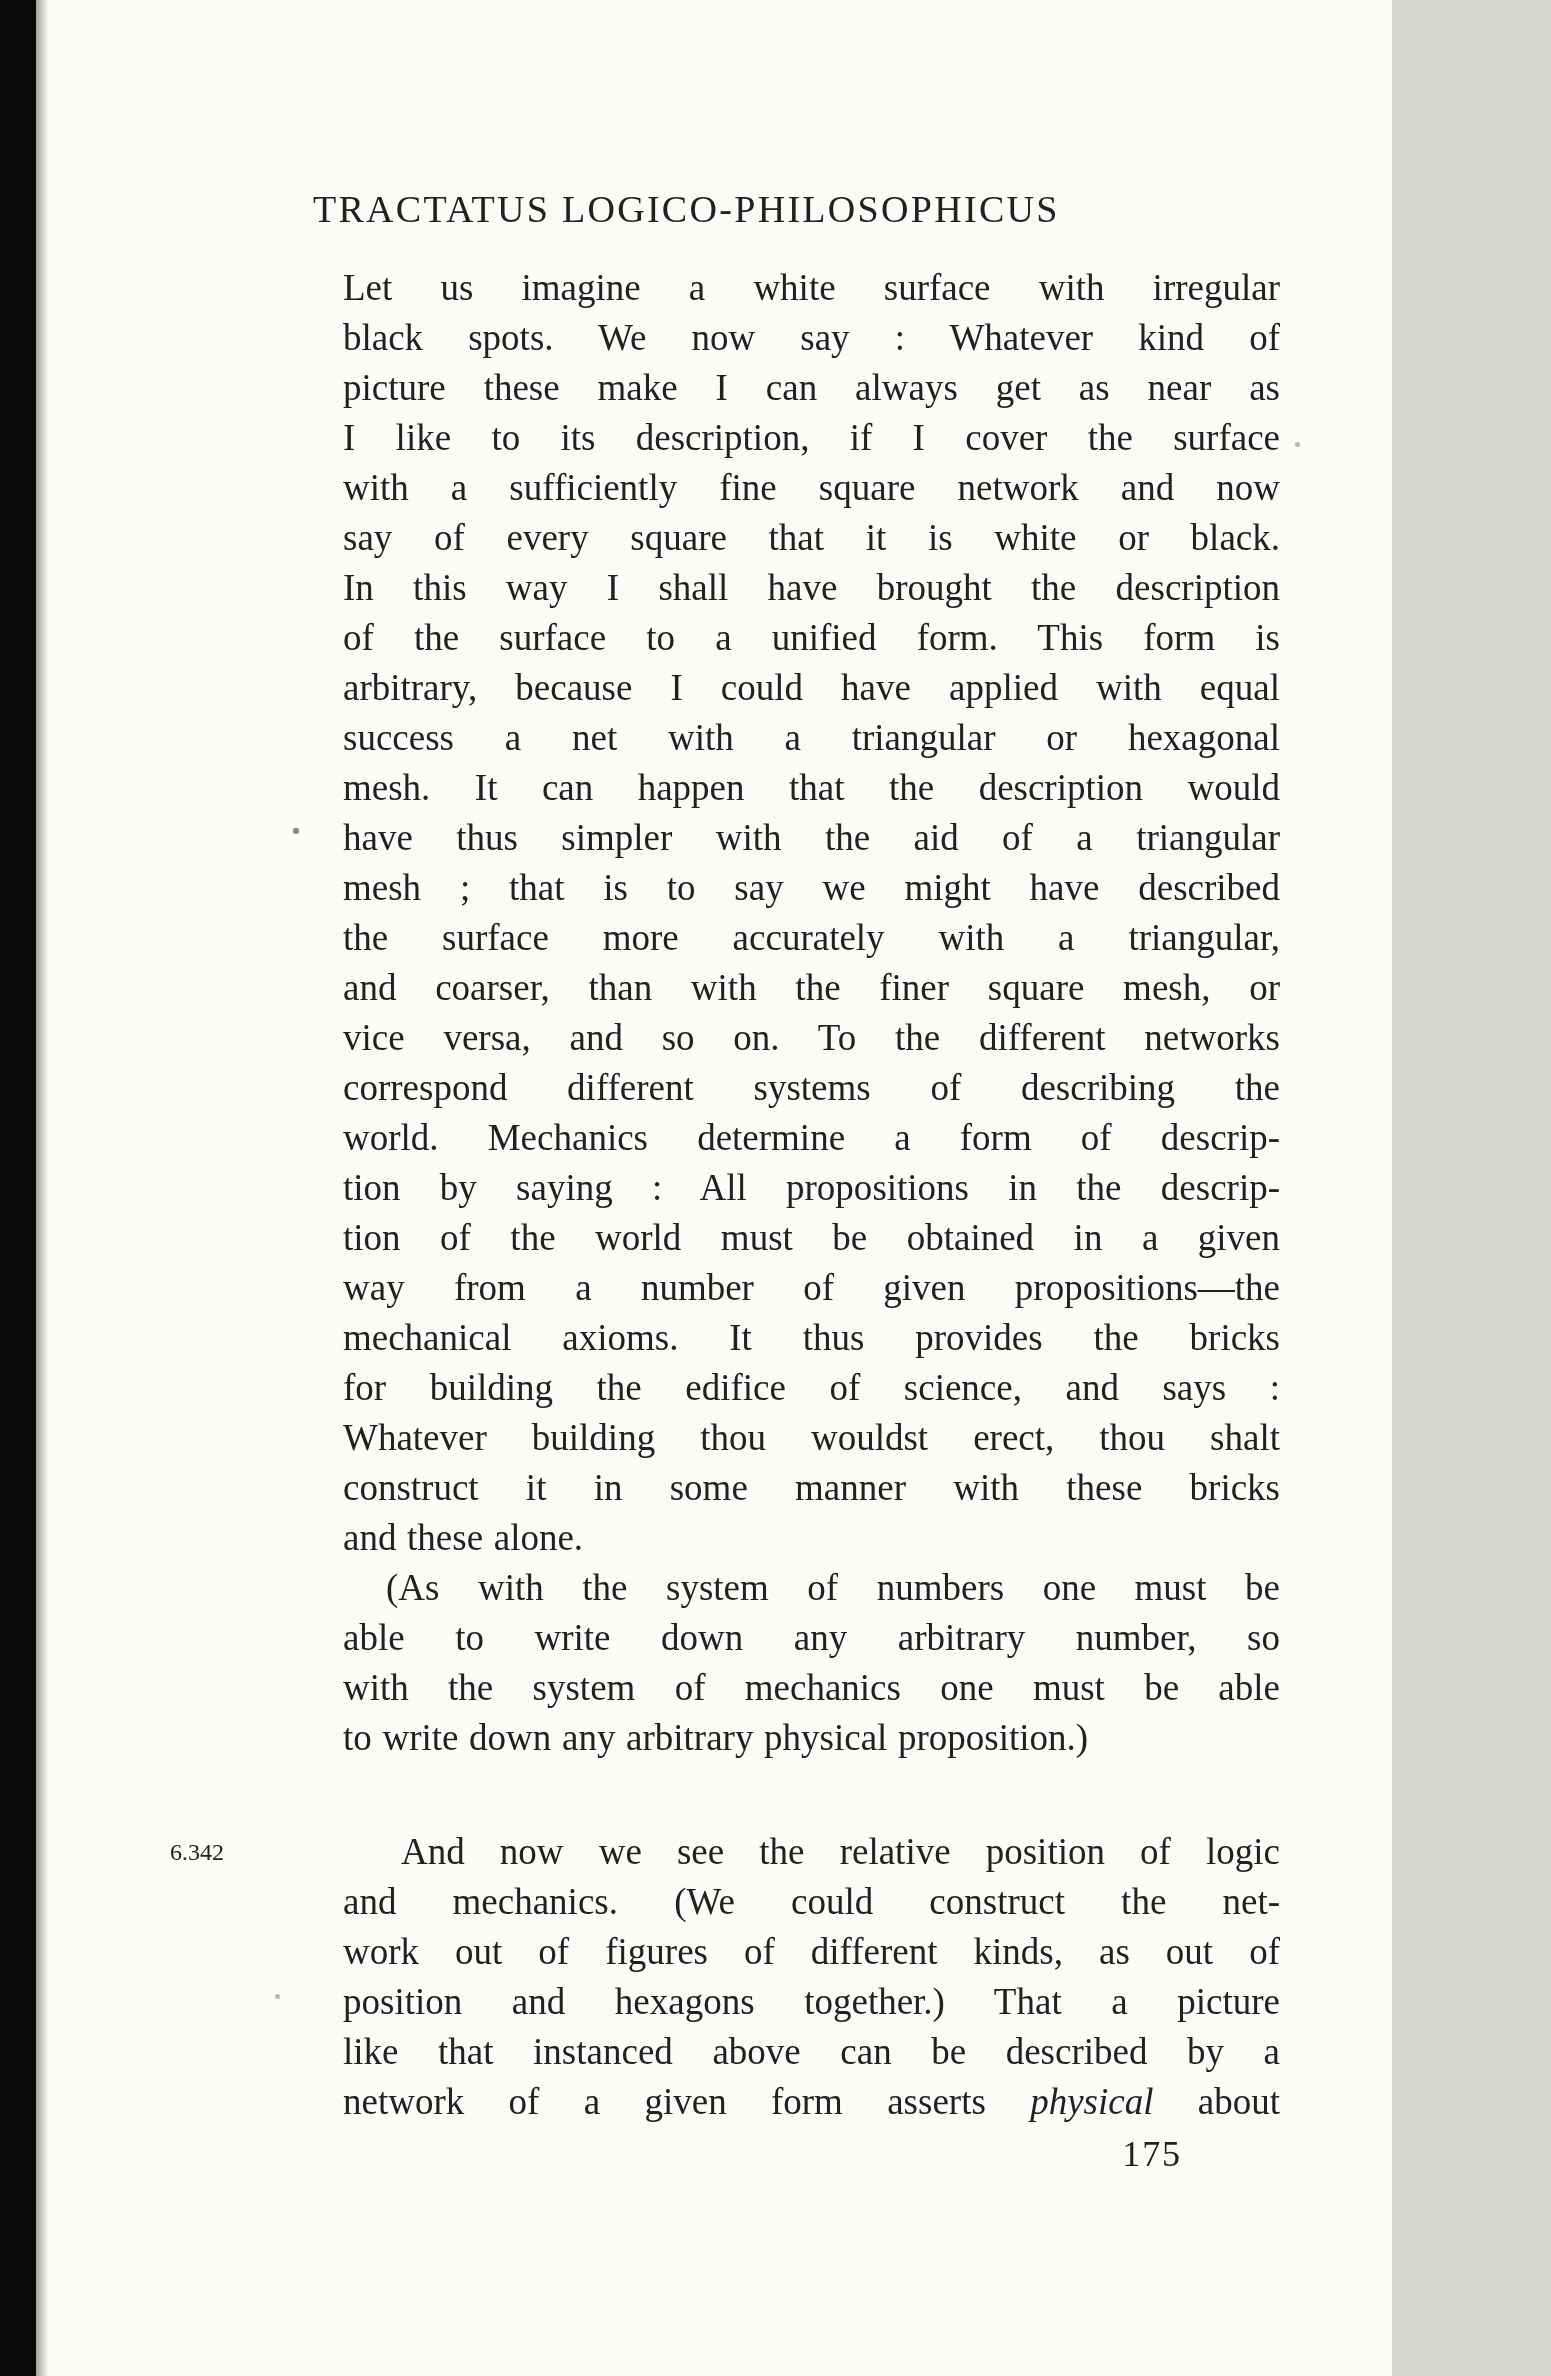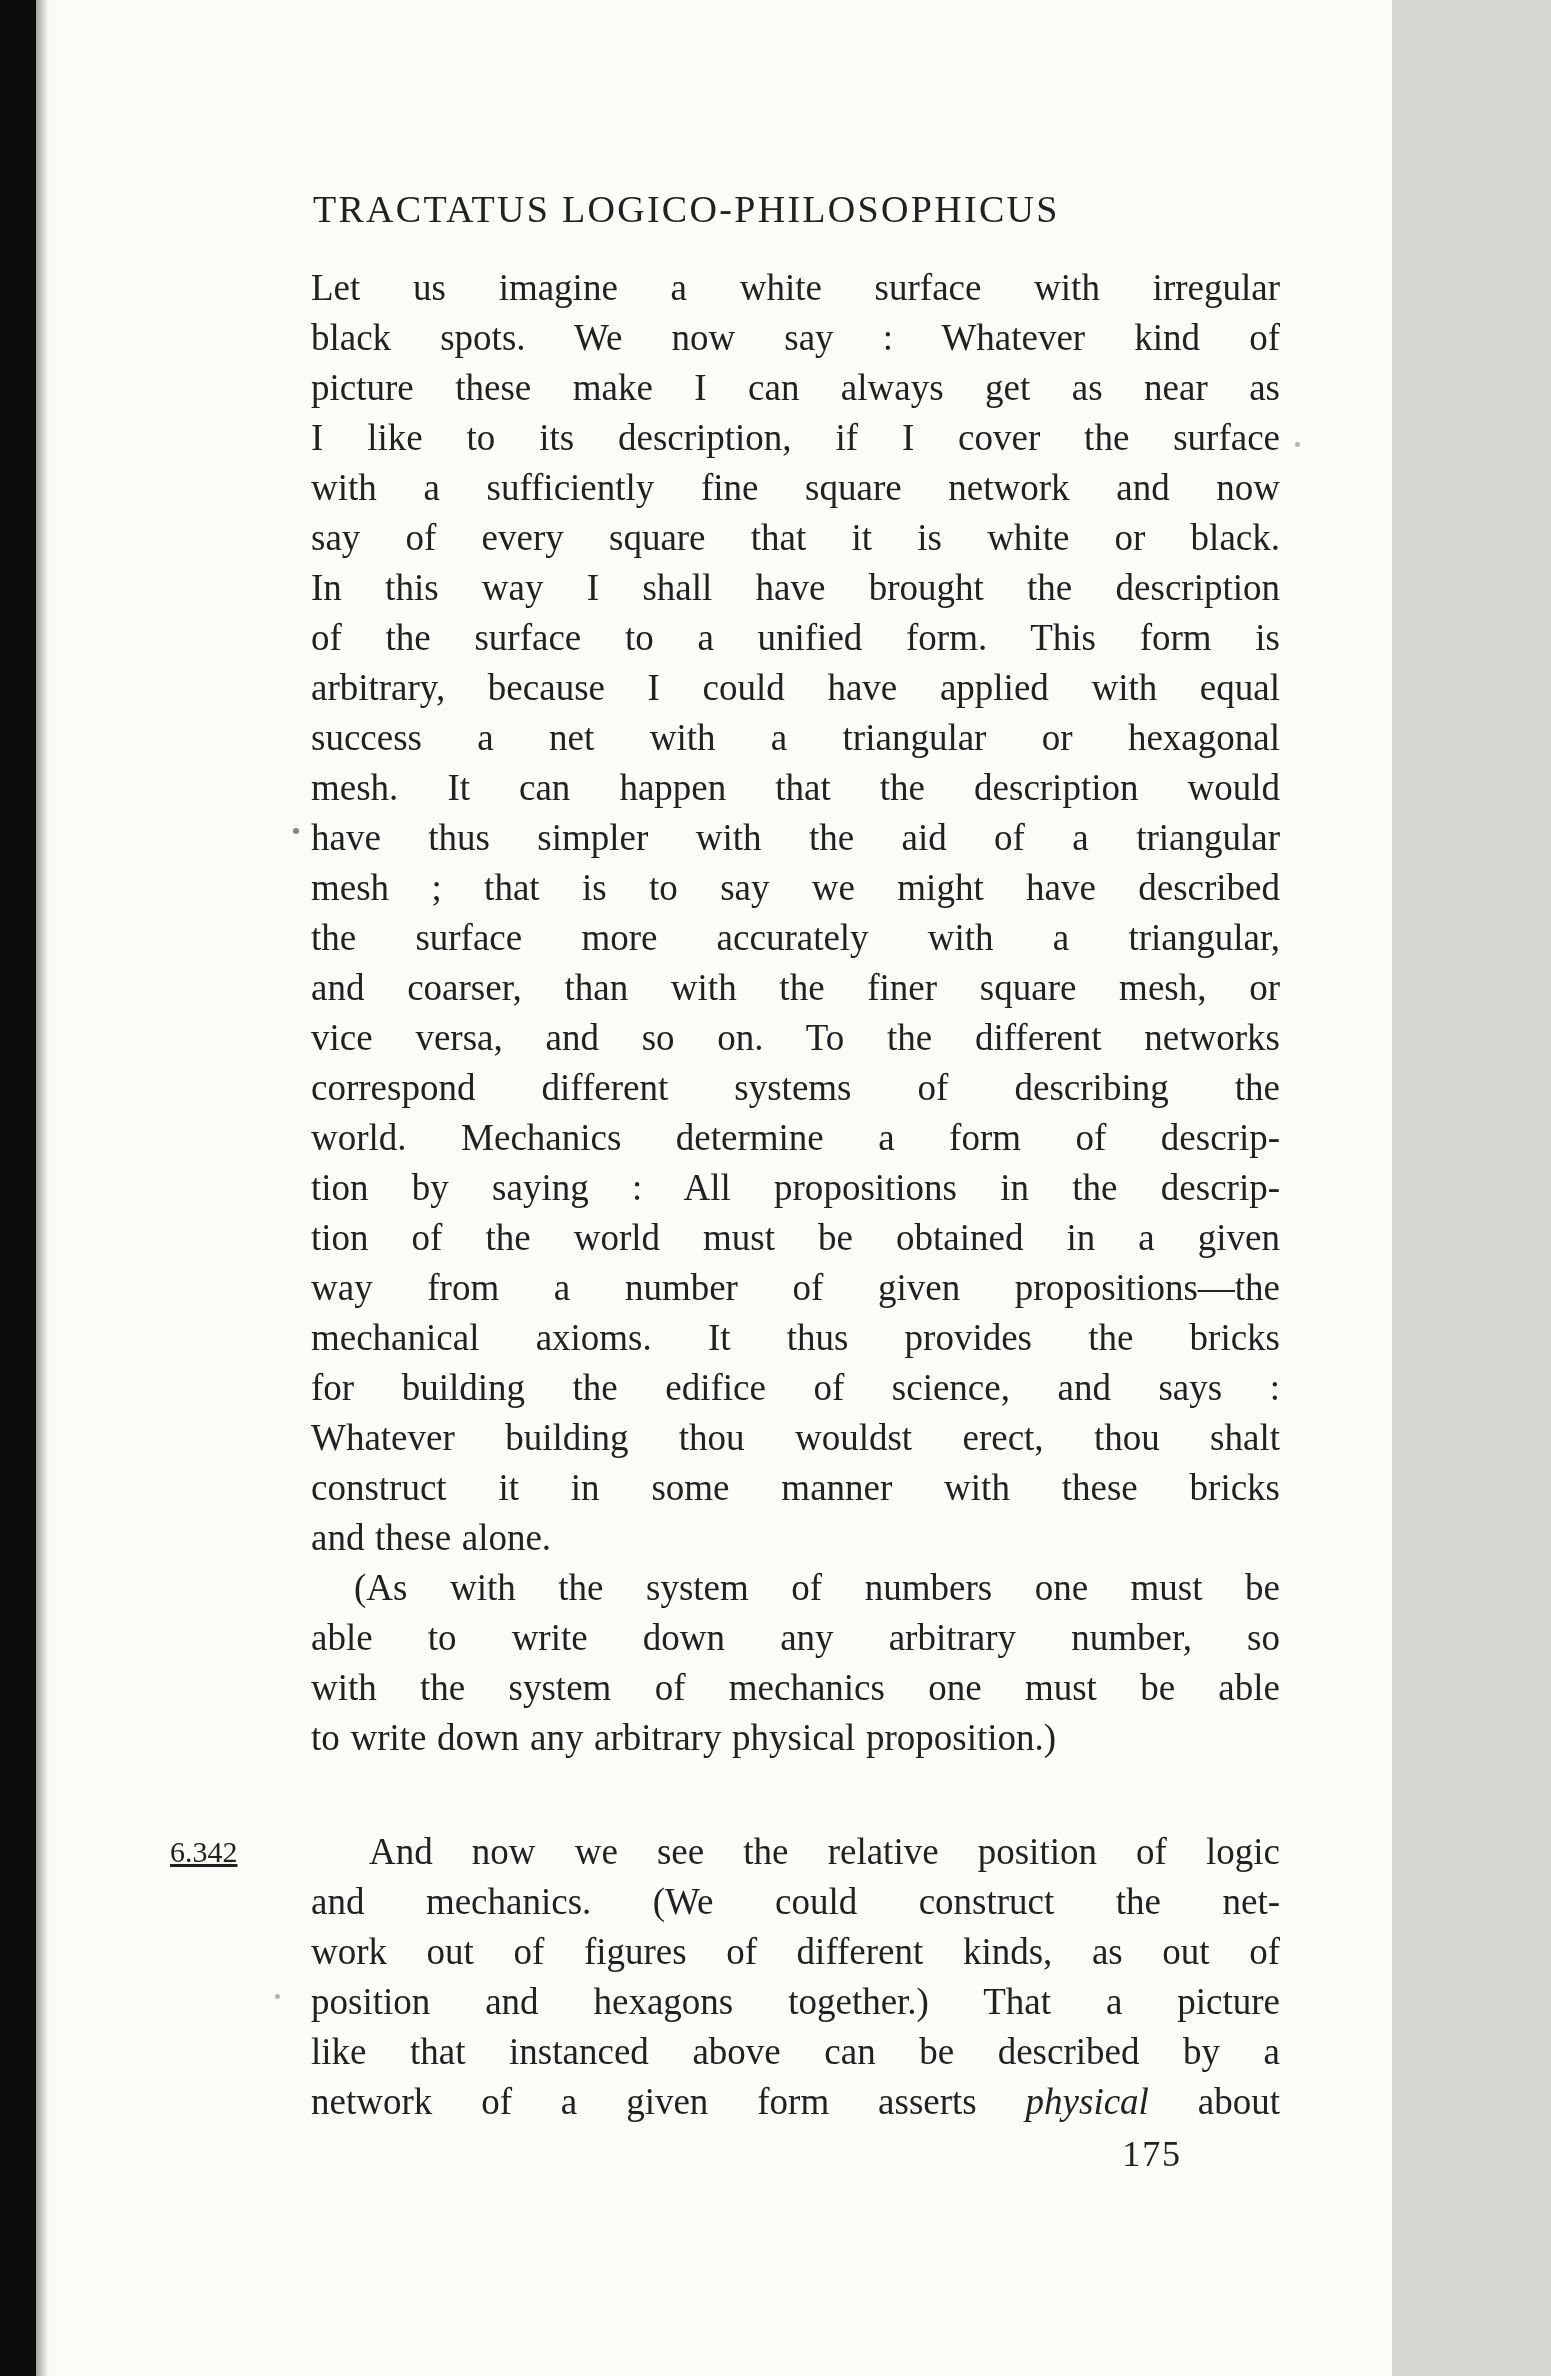--- a/index.html
+++ b/index.html
@@ -40,31 +40,31 @@
     white-space: nowrap;
   }
   .para { font-size: 37px; }
   .line {
     height: 50px;
     line-height: 50px;
     overflow: hidden;
     text-align: justify;
     text-align-last: justify;
     word-spacing: 1.4px;
+    margin-left: 32px;
   }
   .line.last { text-align-last: left; }
   .line.indent { text-indent: 43px; }
   .section { position: relative; margin-top: 64px; }
   .section .line.indent { text-indent: 58px; }
   .section-number {
     position: absolute;
     left: -141px; top: 0;
-    font-size: 30px;
+    font-size: 24px;
     line-height: 50px;
-    text-decoration: underline;
   }
   .page-number {
     position: relative;
     left: -98px;
     margin-top: 1.9px;
     font-size: 36px;
     line-height: 50px;
     text-align: right;
     letter-spacing: 1.9px;
   }

